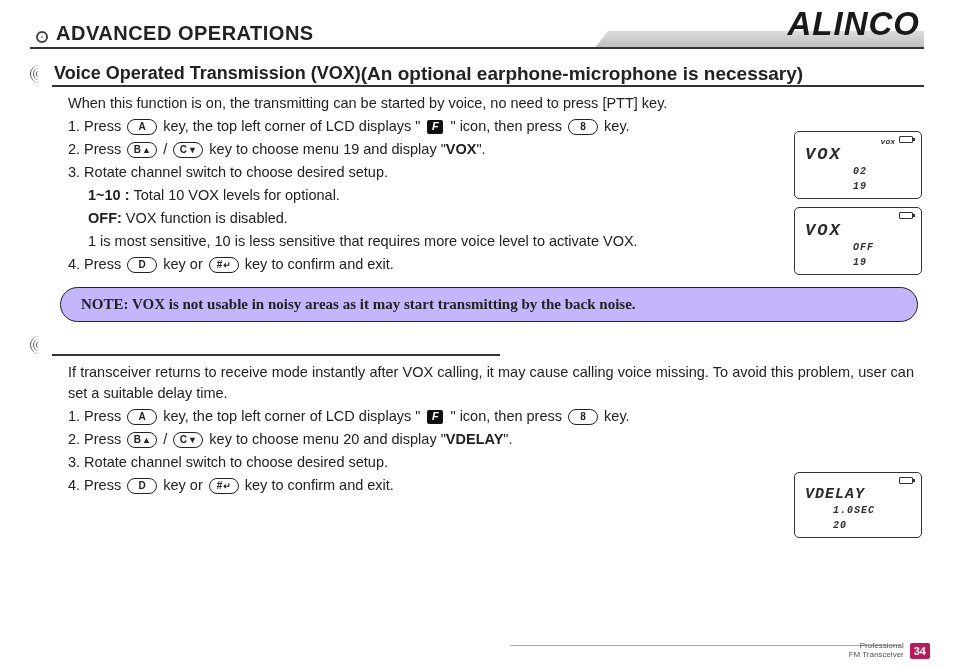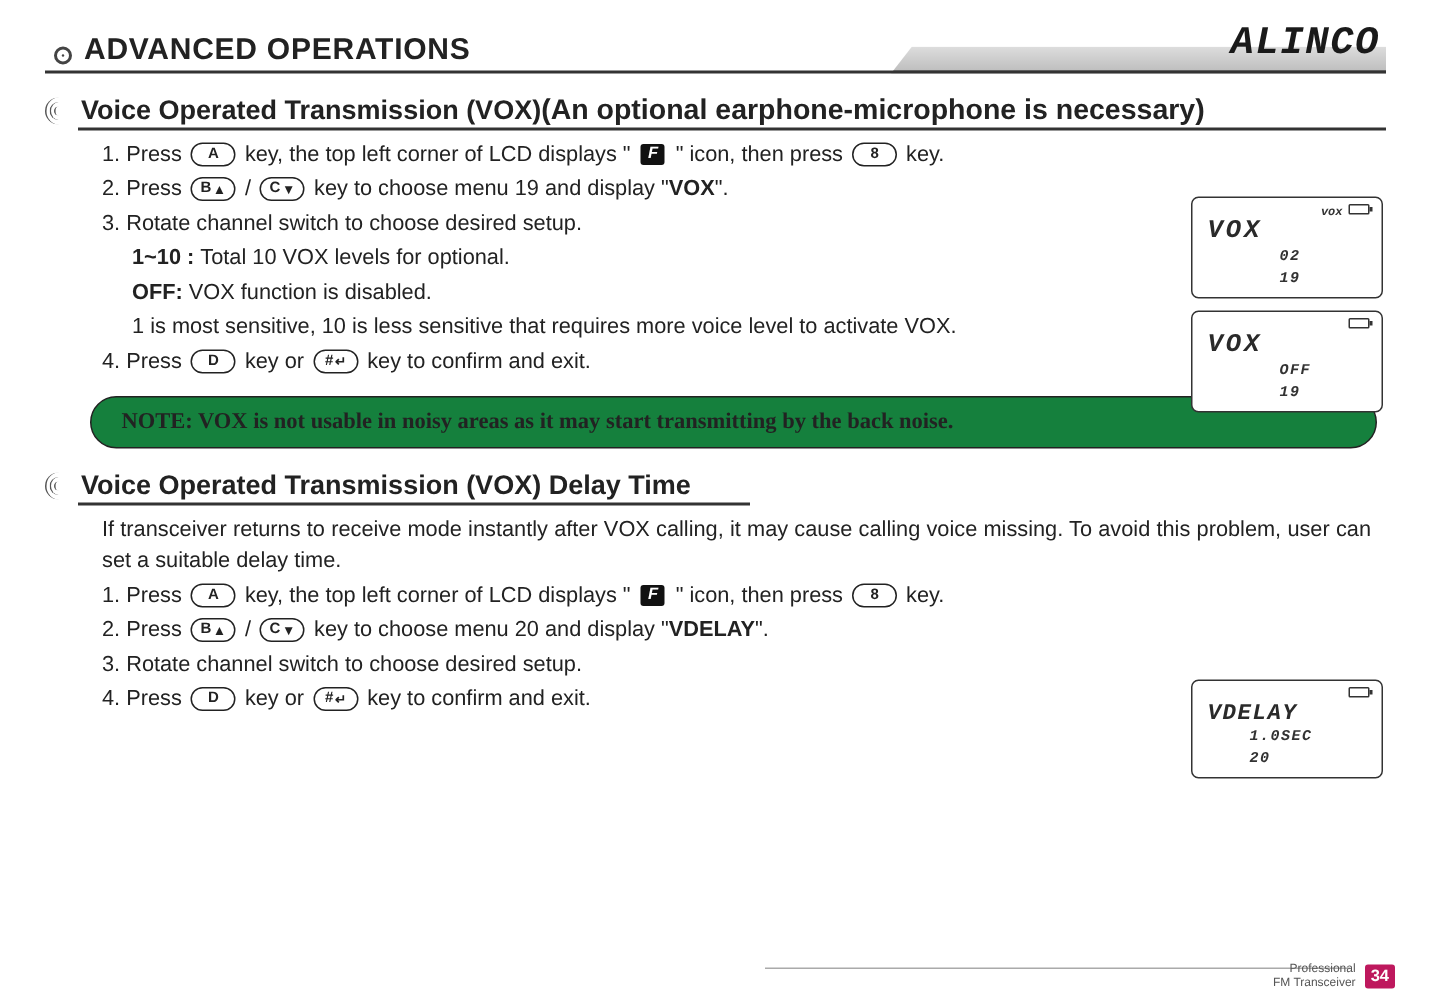--- a/index.html
+++ b/index.html
@@ -46,22 +46,22 @@
     position: absolute;
     right: 0; bottom: 0; width: 330px; height: 18px;
     background: linear-gradient(180deg,#ddd 0%,#bfbfbf 100%);
     clip-path: polygon(14px 0, 100% 0, 100% 100%, 0 100%);
     border-bottom: 2px solid #333;
   }
   .brand {
     position: absolute;
     right: 0;
     bottom: 6px;
-    font-family: Liberation Mono, monospace;
-    font-size: 26px;
+    font-family: Liberation Sans, sans-serif;
+    font-size: 33px;
     font-style: italic;
     font-weight: 900;
     letter-spacing: 1px;
     color: #1a1a1a;
     padding-right: 4px;
   }
 
   
   .section {
     margin: 8px 0 6px 0;
@@ -139,21 +139,21 @@
     font-size:11px; width:16px; height:14px;
     border-radius:2px; vertical-align:middle;
     margin: 0 3px;
   }
 
   
   .note-pill {
     margin: 12px 6px 14px 30px;
     border: 1.3px solid #222;
     border-radius: 18px;
-    background: #15803d;
+    background: #c4b5fd;
     padding: 8px 20px;
     font-family: "Times New Roman", serif;
     font-weight: bold;
     font-size: 15px;
   }
 
   
   .lcd-stack {
     position: absolute;
     display: flex; flex-direction: column; gap: 8px;
@@ -228,20 +228,21 @@
         <span></span>
         <span></span>
         <span></span>
       </span>
     <span class="title">Voice Operated Transmission (VOX)</span>
     <span class="subtitle">(An optional earphone-microphone is necessary)</span>
     <div class="sec-head-rule"></div>
   </div>
 
   <div class="body">
+    <p>When this function is on, the transmitting can be started by voice, no need to press [PTT] key.</p>
 
     <p>
       <span>1. Press </span>
       <span class="key">A</span>
       <span> key, the top left corner of LCD displays " </span>
       <span class="f-icon">F</span>
       <span> " icon, then press </span>
       <span class="key">8</span>
       <span> key.</span>
     </p>
@@ -308,21 +309,20 @@
   <div class="note-pill">NOTE: VOX is not usable in noisy areas as it may start transmitting by the back noise.</div>
 </div>
 
 <div class="section">
   <div class="sec-head" style="width:470px;">
     <span class="radio-glyph">
         <span></span>
         <span></span>
         <span></span>
       </span>
-    <span class="title">Voice Operated Transmission (VOX) Delay Time</span>
     <div class="sec-head-rule"></div>
   </div>
 
   <div class="body">
     <p class="justify">If transceiver returns to receive mode instantly after VOX calling, it may cause calling voice missing. To avoid this problem, user can set a suitable delay time.</p>
 
     <p>
       <span>1. Press </span>
       <span class="key">A</span>
       <span> key, the top left corner of LCD displays " </span>

